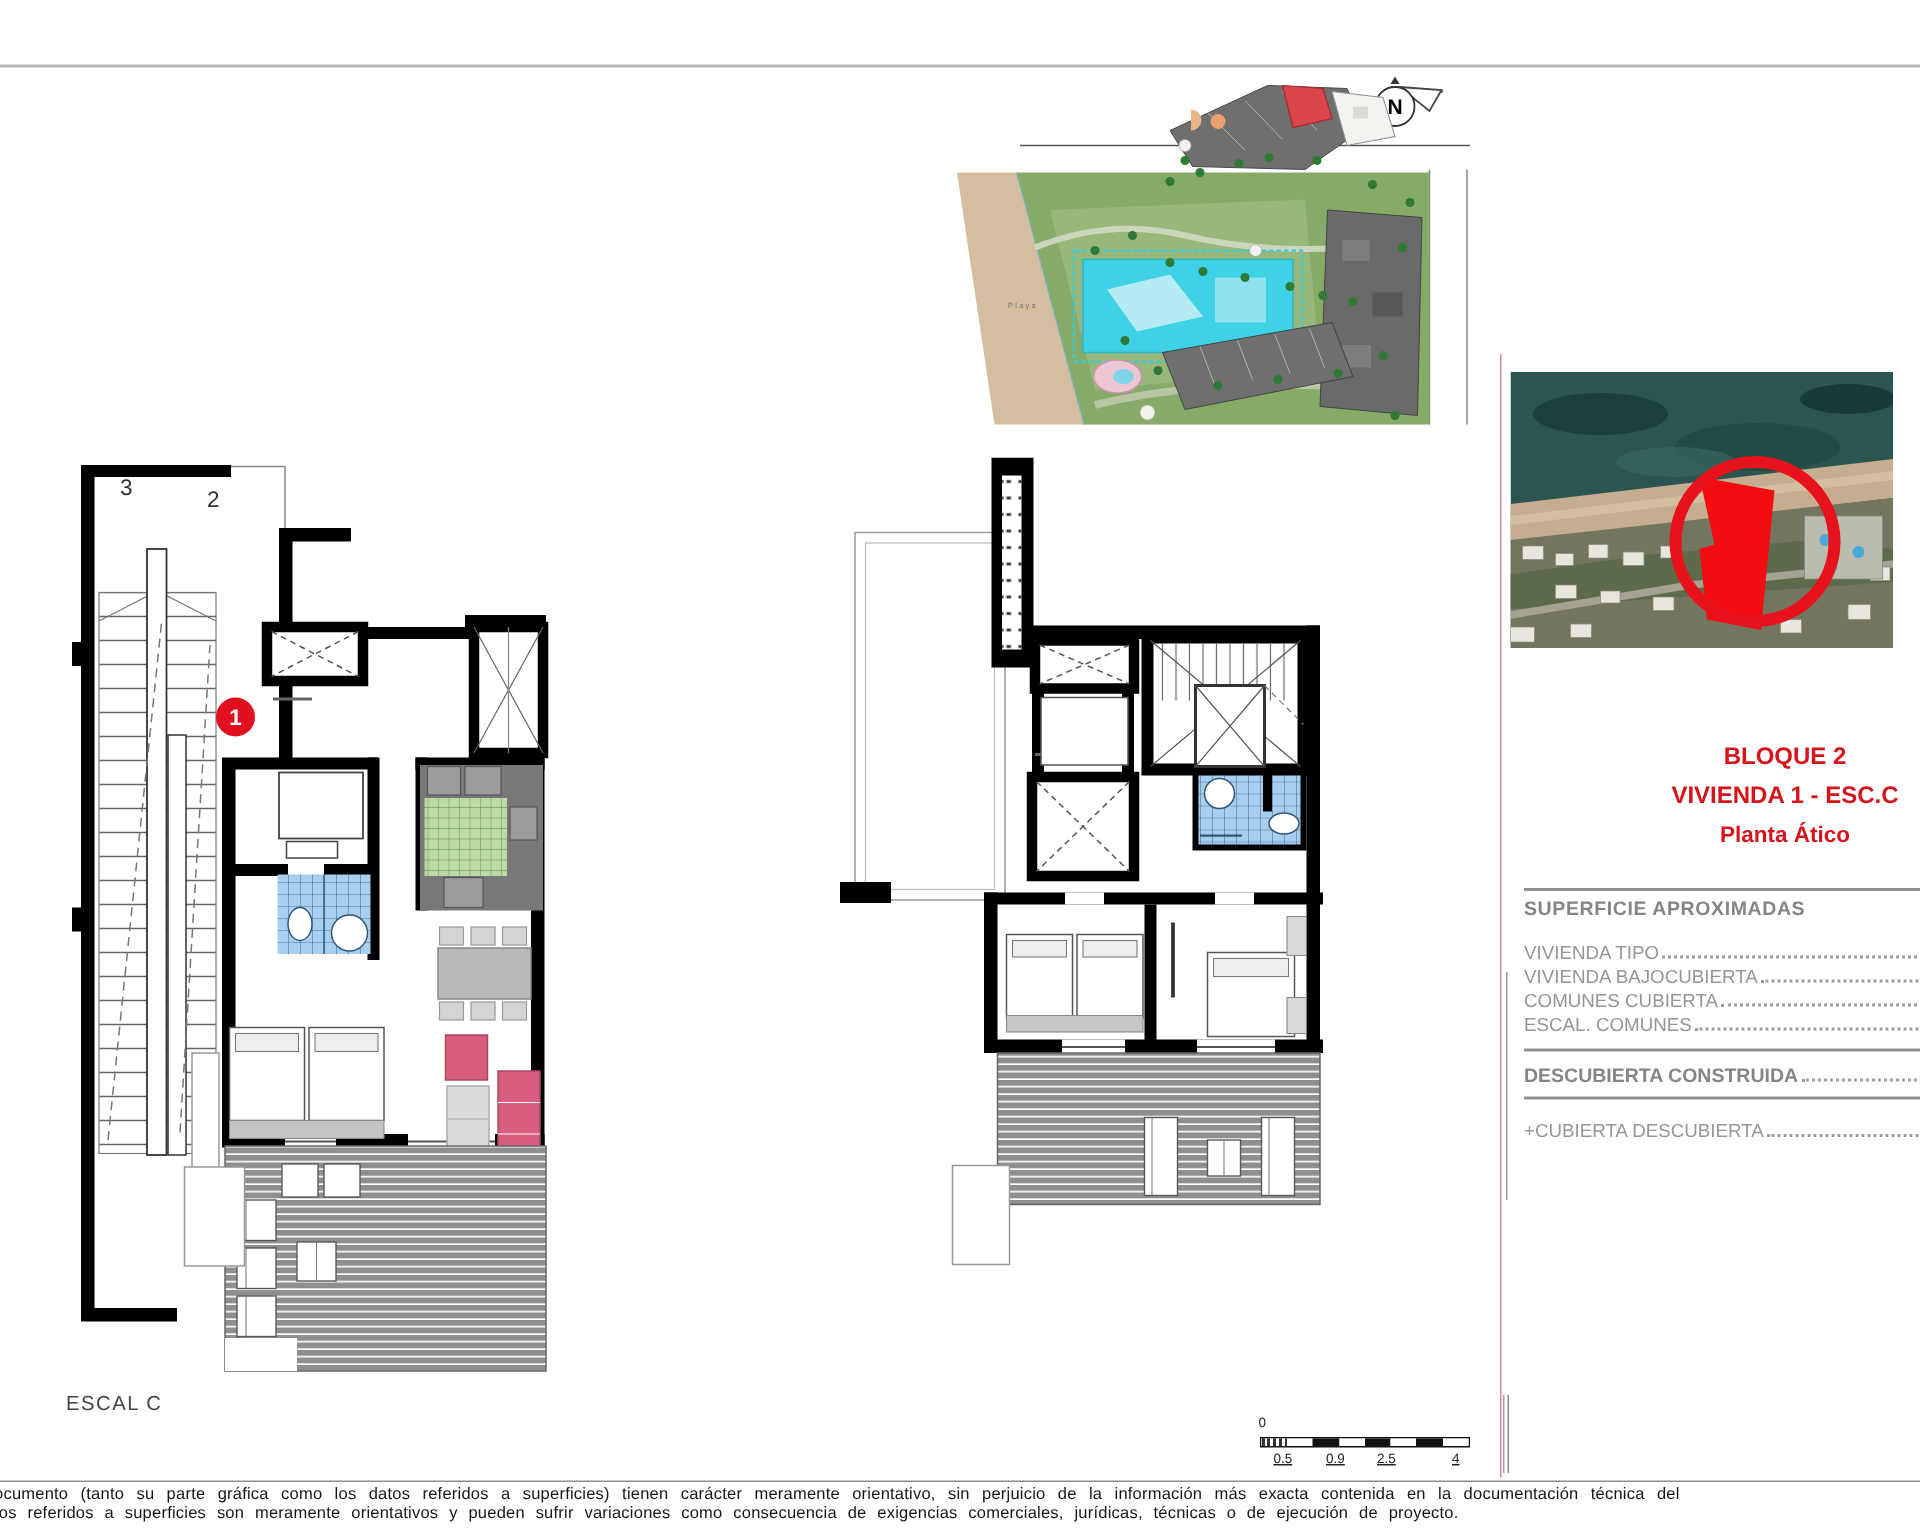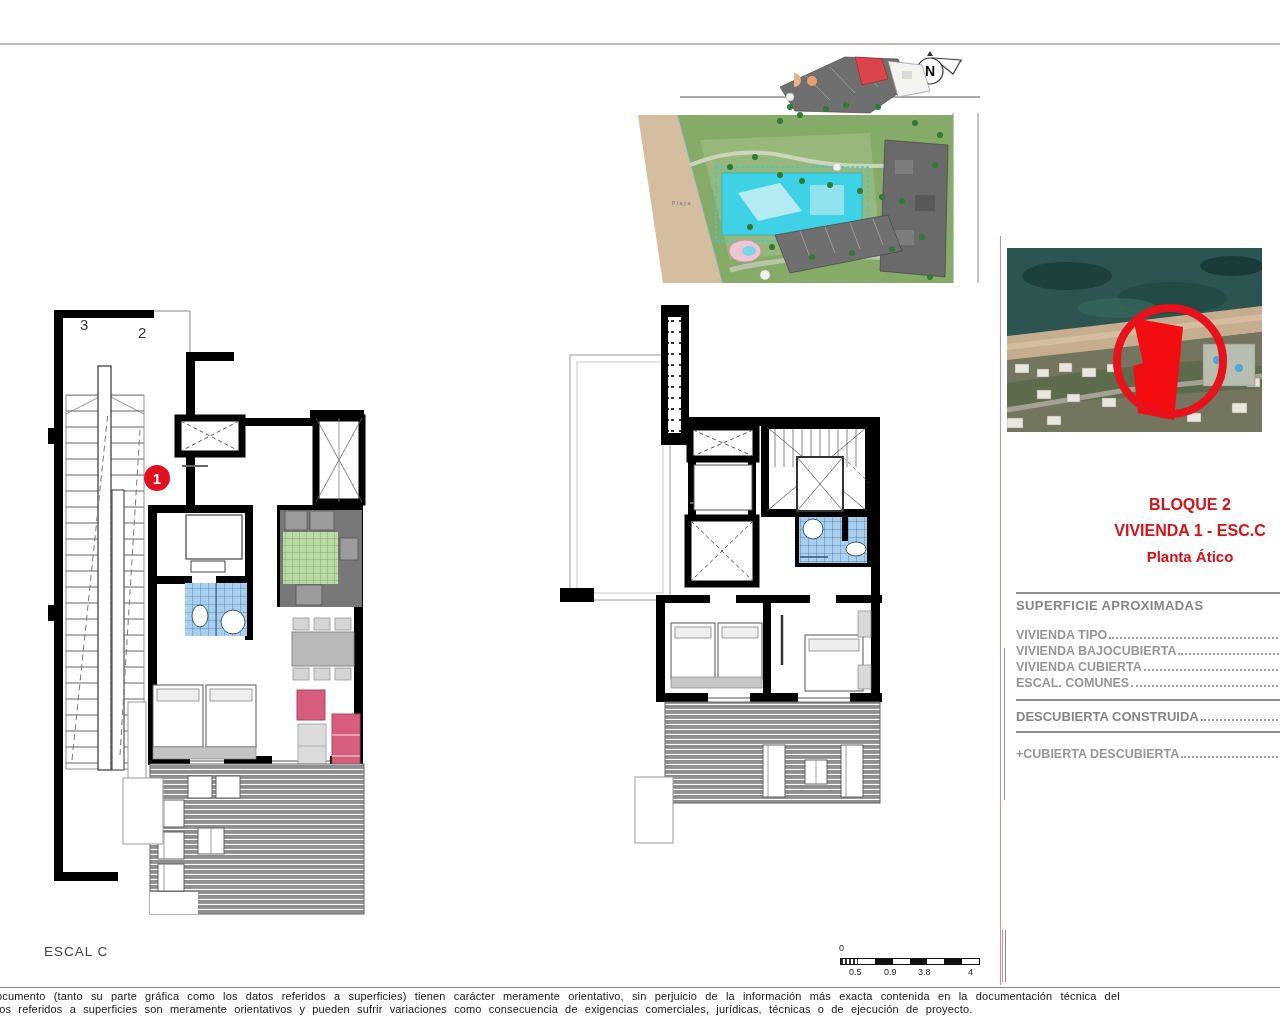--- a/index.html
+++ b/index.html
@@ -16,36 +16,36 @@
   .pink-vseg2{left:1002px;top:930px;width:1px;height:52px;background:#cf8f90;}
   .gray-vseg2{left:1005px;top:930px;width:1px;height:52px;background:#8a8a8a;}
   .titles{left:1014px;top:492px;width:352px;text-align:center;color:#d6131b;
           font-weight:bold;line-height:26px;font-size:16px;}
   .titles .t3{font-size:15px;}
   .srule{left:1016px;height:2px;width:264px;background:#8f8f8f;}
   .surf-head{left:1016px;top:598px;width:264px;font-size:13px;font-weight:bold;
              color:#858585;letter-spacing:.4px;}
   .surf-rows{left:1016px;top:626px;width:270px;font-size:12.5px;color:#969696;}
   .surf-row{display:flex;align-items:flex-end;height:16px;}
-  .surf-row .lbl{white-space:nowrap;font-weight:bold;}
+  .surf-row .lbl{white-space:nowrap;}
   .dots{flex:1;border-bottom:2px dotted #9d9d9d;margin:0 0 3px 2px;}
   .surf-total{left:1016px;top:707px;width:270px;font-size:13px;font-weight:bold;color:#858585;}
   .surf-extra{left:1016px;top:744px;width:270px;font-size:12.5px;color:#969696;}
   .surf-total .surf-row,.surf-extra .surf-row{height:17px;}
   
-  .escal{left:44px;top:928px;font-size:13.5px;color:#454545;letter-spacing:1px;margin-top:16px;}
+  .escal{left:44px;top:928px;font-size:13.5px;color:#454545;letter-spacing:1px;}
   
   .scalebar{left:838px;top:943px;width:150px;height:40px;font-size:9px;color:#222;}
   .scalebar .zero{position:absolute;left:1px;top:0;}
   .sb-bar{position:absolute;left:2px;top:15px;width:138px;height:5px;border:1px solid #111;
           display:flex;}
   .sb-seg{height:100%;}
   .sb-h{background:repeating-linear-gradient(90deg,#333 0 2px,#fff 2px 4px);}
   .sb-w{background:#fff;} .sb-b{background:#111;}
-  .sb-lab{position:absolute;top:24px;}
+  .sb-lab{position:absolute;top:24px;text-decoration:underline;}
   
   .foot-rule{left:0;top:987px;width:1280px;height:1px;background:#8f8f8f;}
   .foot{left:-4px;width:1300px;color:#151515;font-size:11px;white-space:nowrap;
         letter-spacing:.15px;}
   .foot1{top:990px;word-spacing:5px;}
   .foot2{top:1003px;word-spacing:4px;}
 </style>
 </head>
 <body>
 
@@ -451,21 +451,21 @@
   <div class="abs surf-rows">
     <div class="surf-row">
       <span class="lbl">VIVIENDA TIPO</span>
         <span class="dots"></span>
     </div>
     <div class="surf-row">
       <span class="lbl">VIVIENDA BAJOCUBIERTA</span>
         <span class="dots"></span>
     </div>
     <div class="surf-row">
-      <span class="lbl">VIVIENDA CUBIERTA</span>
+      <span class="lbl">COMUNES CUBIERTA</span>
         <span class="dots"></span>
     </div>
     <div class="surf-row">
       <span class="lbl">ESCAL. COMUNES</span>
         <span class="dots"></span>
     </div>
   </div>
 
   <div class="abs srule" style="top:699px"></div>
   <div class="abs surf-total">
@@ -491,21 +491,21 @@
       <div class="sb-seg sb-w" style="width:17px"></div>
       <div class="sb-seg sb-b" style="width:18px"></div>
       <div class="sb-seg sb-w" style="width:17px"></div>
       <div class="sb-seg sb-b" style="width:17px"></div>
       <div class="sb-seg sb-w" style="width:17px"></div>
       <div class="sb-seg sb-b" style="width:18px"></div>
       <div class="sb-seg sb-w" style="width:17px"></div>
     </div>
     <span class="sb-lab" style="left:11px">0.5</span>
     <span class="sb-lab" style="left:46px">0.9</span>
-    <span class="sb-lab" style="left:80px">3.8</span>
+    <span class="sb-lab" style="left:80px">2.5</span>
     <span class="sb-lab" style="left:130px">4</span>
   </div>
 
   <div class="abs foot-rule"></div>
   <div class="abs foot foot1">ocumento (tanto su parte gráfica como los datos referidos a superficies) tienen carácter meramente orientativo, sin perjuicio de la información más exacta contenida en la documentación técnica del</div>
   <div class="abs foot foot2">tos referidos a superficies son meramente orientativos y pueden sufrir variaciones como consecuencia de exigencias comerciales, jurídicas, técnicas o de ejecución de proyecto.</div>
 
 </div>
 
 </body></html>

